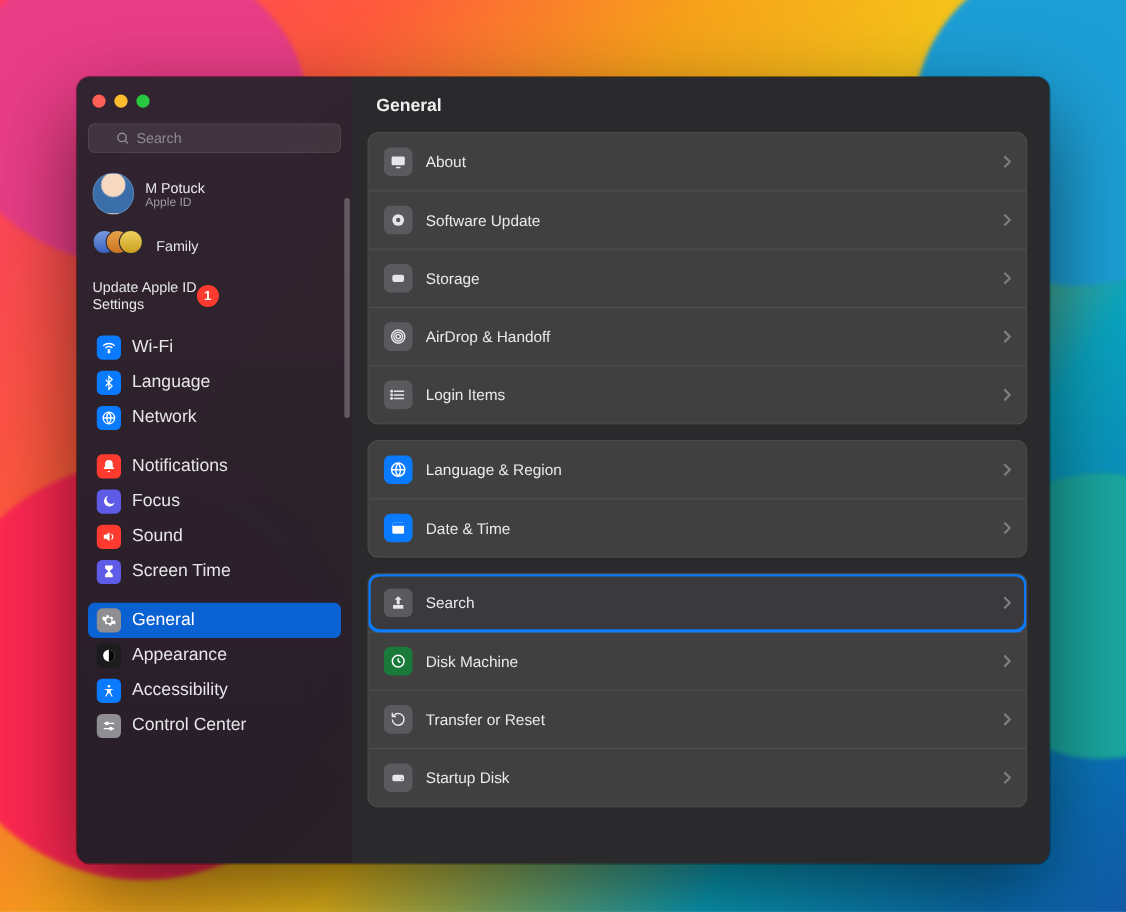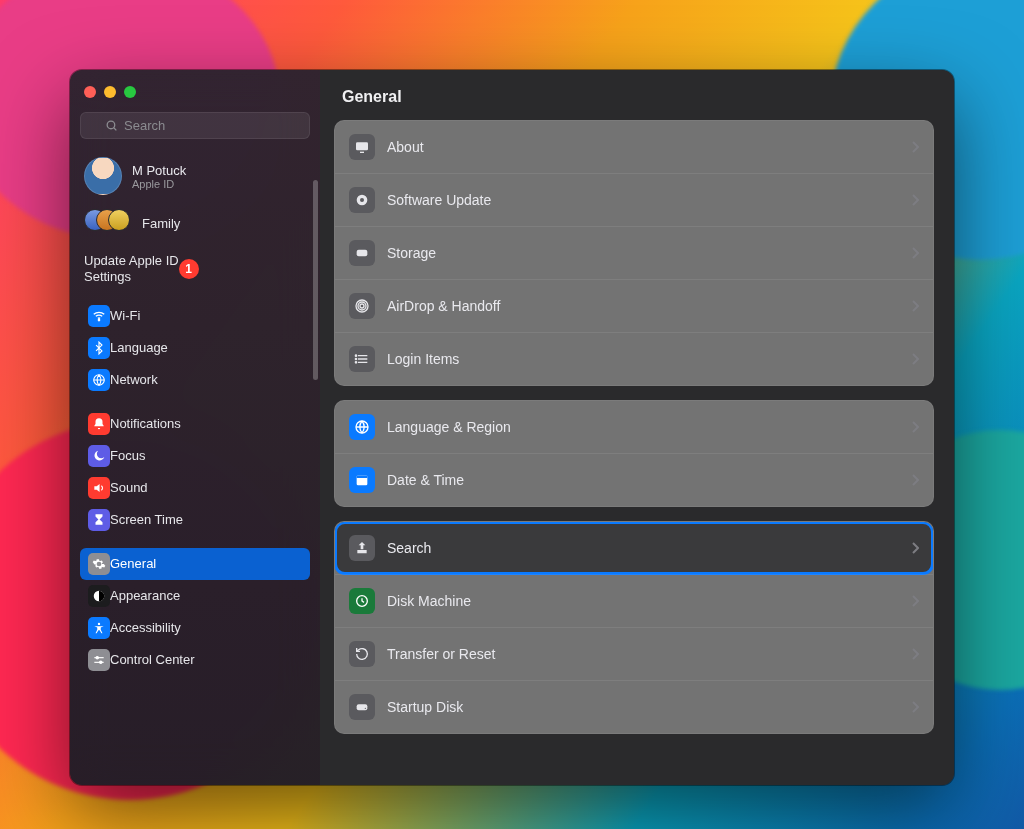--- a/index.html
+++ b/index.html
@@ -73,23 +73,23 @@
   .fa3 { left:24px; background:linear-gradient(#f0d060,#caa020); }
   .family .lbl { color:#e6e6ea; font-size:13px; }
 
   .update-row { display:flex; align-items:center; justify-content:flex-start; padding:4px 4px 14px 4px; }
   .update-row .txt { color:#e6e6ea; font-size:13px; line-height:1.25; max-width:160px; }
   .badge { min-width:20px; height:20px; border-radius:10px; background:#ff3b30; color:#fff; font-size:12px; font-weight:600; display:flex; align-items:center; justify-content:center; padding:0 6px; }
 
   .nav { display:flex; flex-direction:column; gap:2px; }
   .nav-group { margin-bottom:10px; }
   .nav-item {
-    display:flex; align-items:center; 
+    display:flex; align-items:center; gap:10px;
     padding:5px 8px; border-radius:6px;
-    color:#e6e6ea; font-size:13px; cursor:default;
+    color:#e6e6ea; font-size:16px; cursor:default;
   }
   .nav-item.selected { background:#0a61d1; color:#fff; }
   .nicon {
     width:22px; height:22px; border-radius:5px;
     display:flex; align-items:center; justify-content:center;
     font-size:13px; color:#fff; flex-shrink:0;
   }
   .bg-blue   { background:#0a7aff; }
   .bg-red    { background:#ff3b30; }
   .bg-purple { background:#5e5ce6; }
@@ -109,21 +109,21 @@
   }
   .content {
     flex:1; overflow:auto; padding:0 20px 20px 14px;
     display:flex; flex-direction:column; gap:14px;
   }
   .content::-webkit-scrollbar { width:14px; }
   .content::-webkit-scrollbar-track { background:#2a2a2c; }
   .content::-webkit-scrollbar-thumb { background:#55555a; border-radius:7px; border:3px solid #2a2a2c; }
 
   .card {
-    background:#737373; border:1px solid rgba(255,255,255,0.06);
+    background:#404040; border:1px solid rgba(255,255,255,0.06);
     border-radius:10px; overflow:hidden;
   }
   .row {
     display:flex; align-items:center; gap:12px;
     padding:13px 14px; position:relative;
   }
   .row + .row { border-top:1px solid rgba(255,255,255,0.08); }
   .row .ricon {
     width:26px; height:26px; border-radius:6px;
     background:#5a5a5e; display:flex; align-items:center; justify-content:center;

